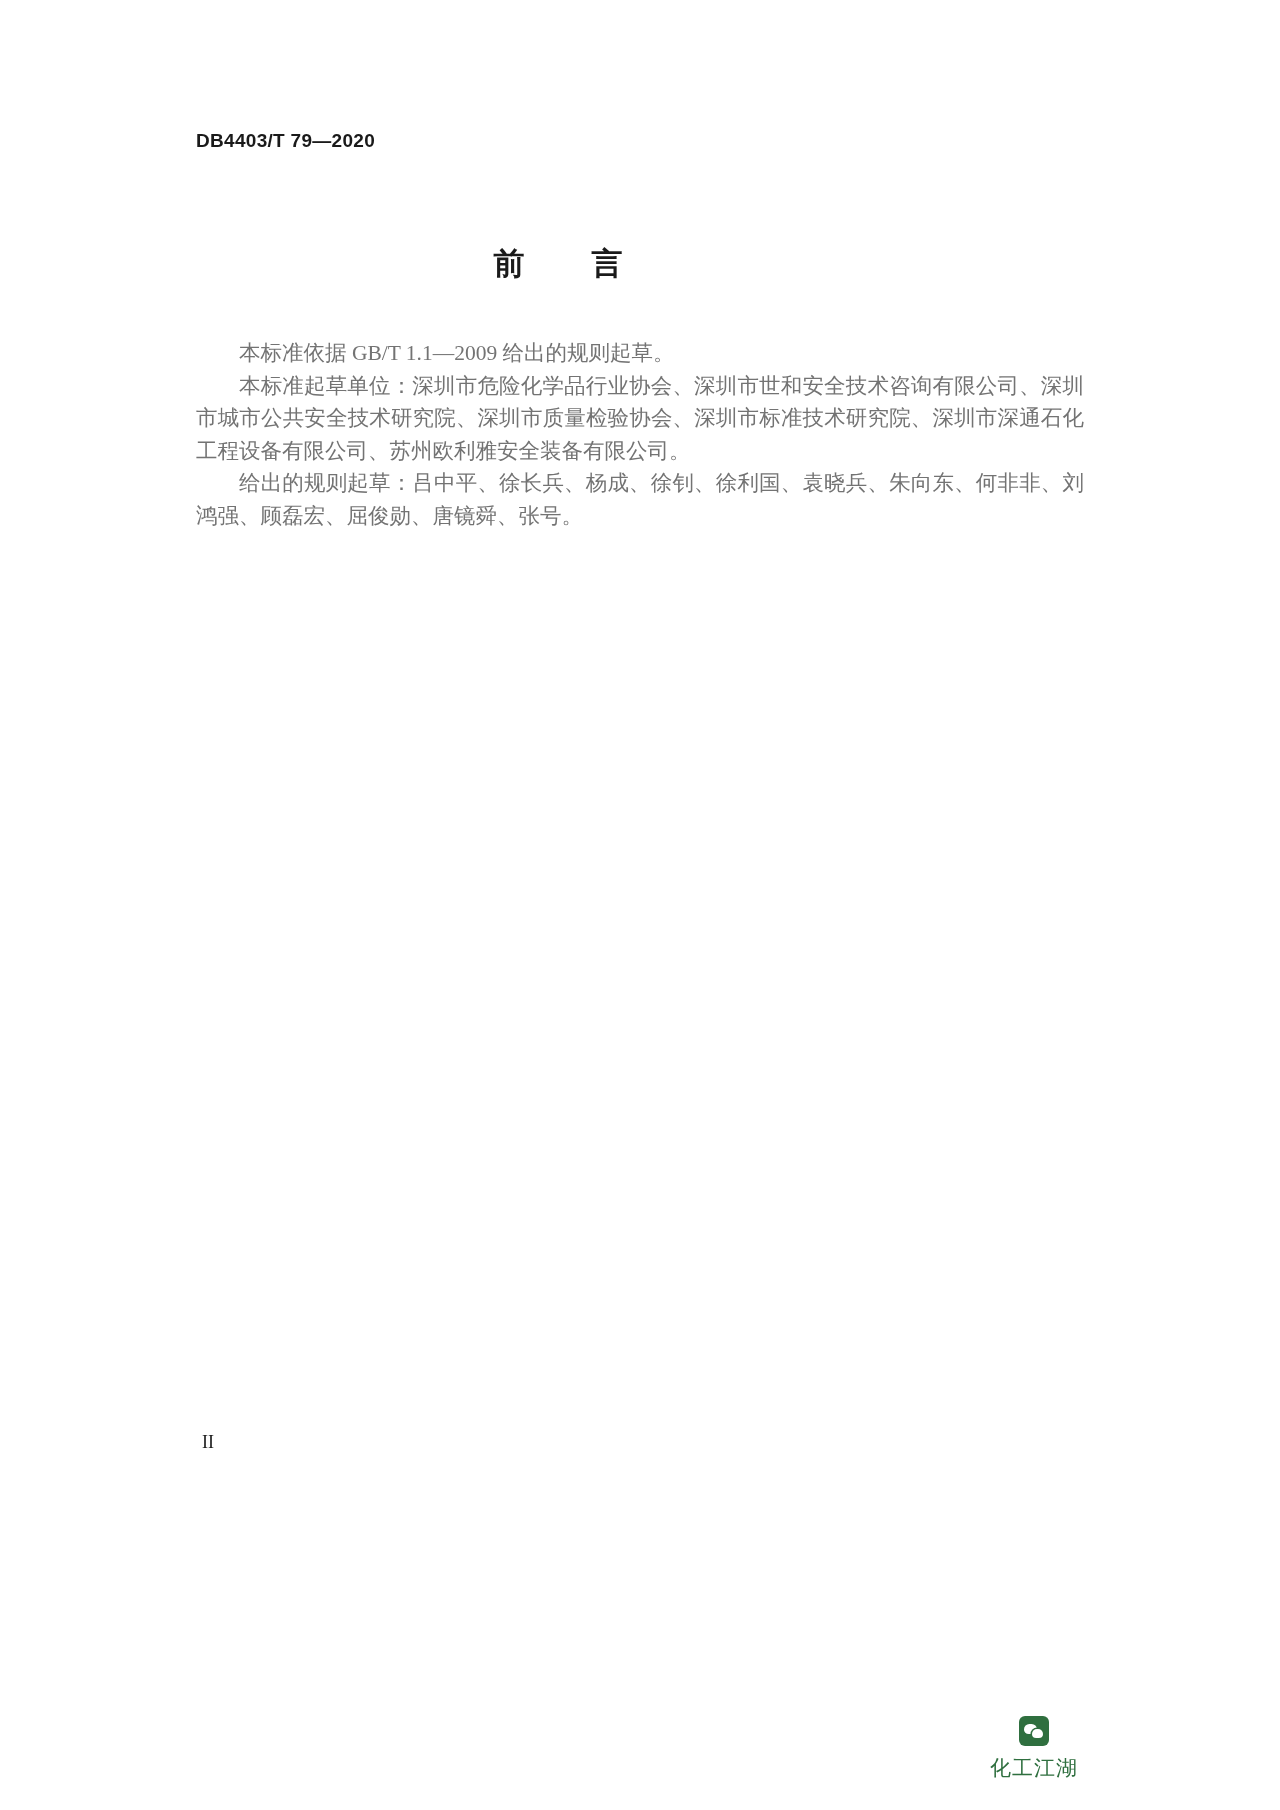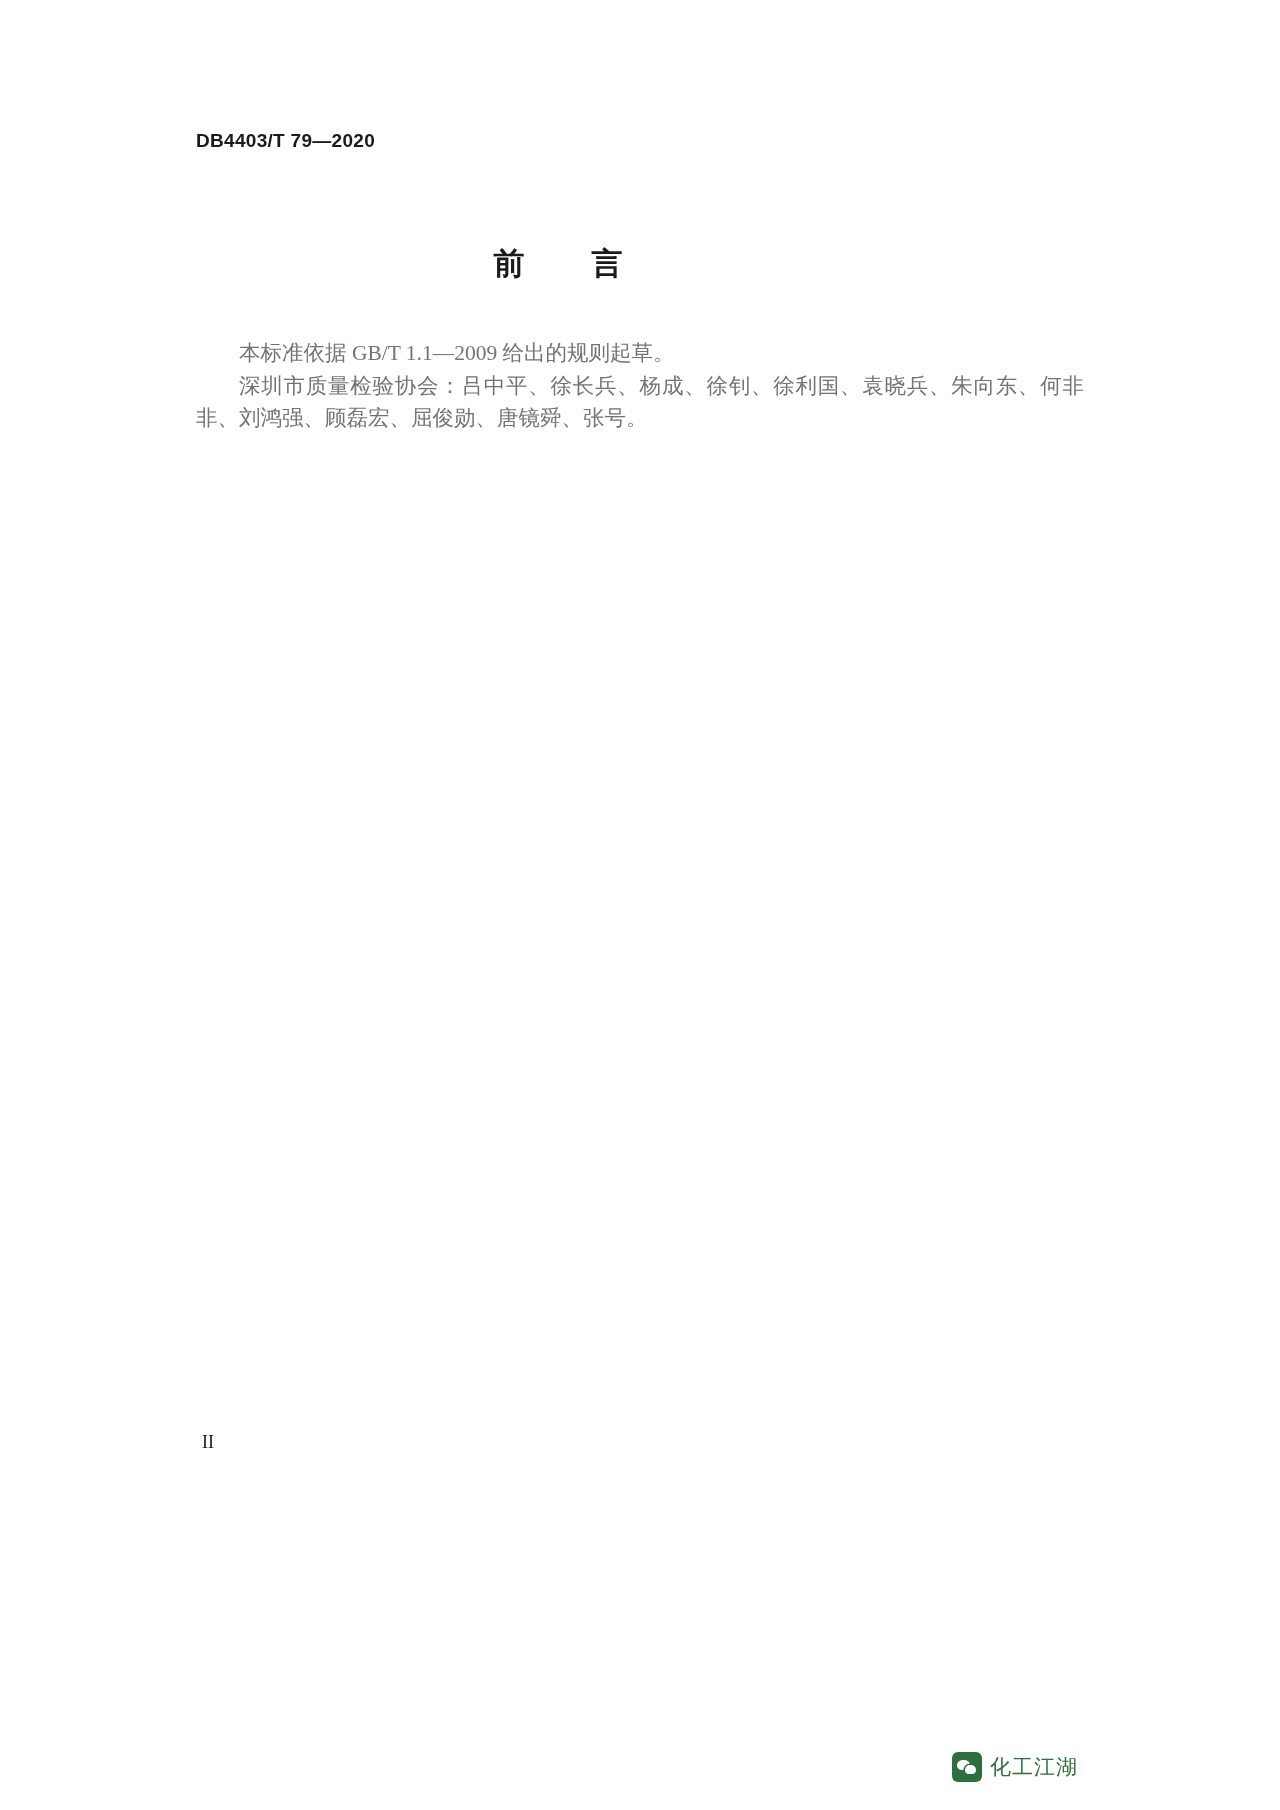--- a/index.html
+++ b/index.html
@@ -70,20 +70,21 @@
     font-size: 18px;
     color: #1a1a1a;
   }
   .watermark {
     position: absolute;
     right: 38px;
     bottom: 28px;
     display: flex;
     align-items: center;
     gap: 8px;
+    flex-direction: column;
   }
   .wm-logo {
     width: 30px;
     height: 30px;
     border-radius: 6px;
     background: #2f6f3f;
     position: relative;
     flex: 0 0 auto;
   }
   .wm-logo::before {
@@ -119,21 +120,22 @@
 <body>
 
 <div class="page">
 
   <div class="header-code">DB4403/T 79—2020</div>
 
   <div class="doc-title">前　言</div>
 
   <div class="body-block">
     <p class="para">本标准依据 GB/T 1.1—2009 给出的规则起草。</p>
-    <p class="para">深圳市质量检验协会：吕中平、徐长兵、杨成、徐钊、徐利国、袁晓兵、朱向东、何非非、刘鸿强、顾磊宏、屈俊勋、唐镜舜、张号。</p>
+    <p class="para">本标准起草单位：深圳市危险化学品行业协会、深圳市世和安全技术咨询有限公司、深圳市城市公共安全技术研究院、深圳市质量检验协会、深圳市标准技术研究院、深圳市深通石化工程设备有限公司、苏州欧利雅安全装备有限公司。</p>
+    <p class="para">给出的规则起草：吕中平、徐长兵、杨成、徐钊、徐利国、袁晓兵、朱向东、何非非、刘鸿强、顾磊宏、屈俊勋、唐镜舜、张号。</p>
   </div>
 
   <div class="page-number">II</div>
 
   <div class="watermark">
     <span class="wm-logo"></span>
     <span class="wm-text">化工江湖</span>
   </div>
 
 </div>

